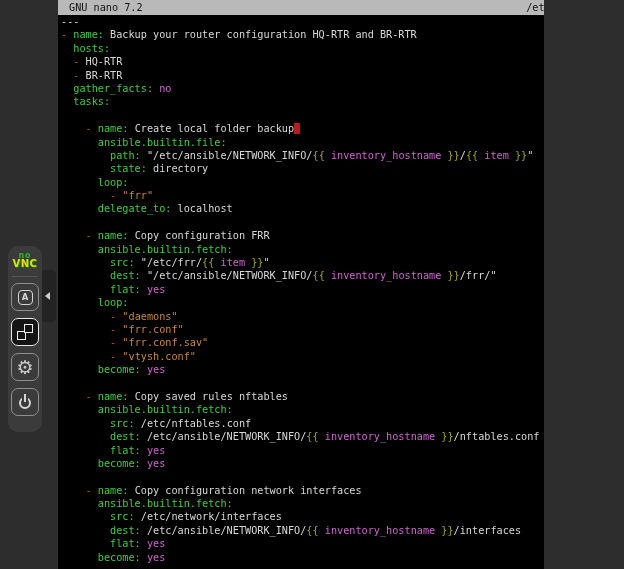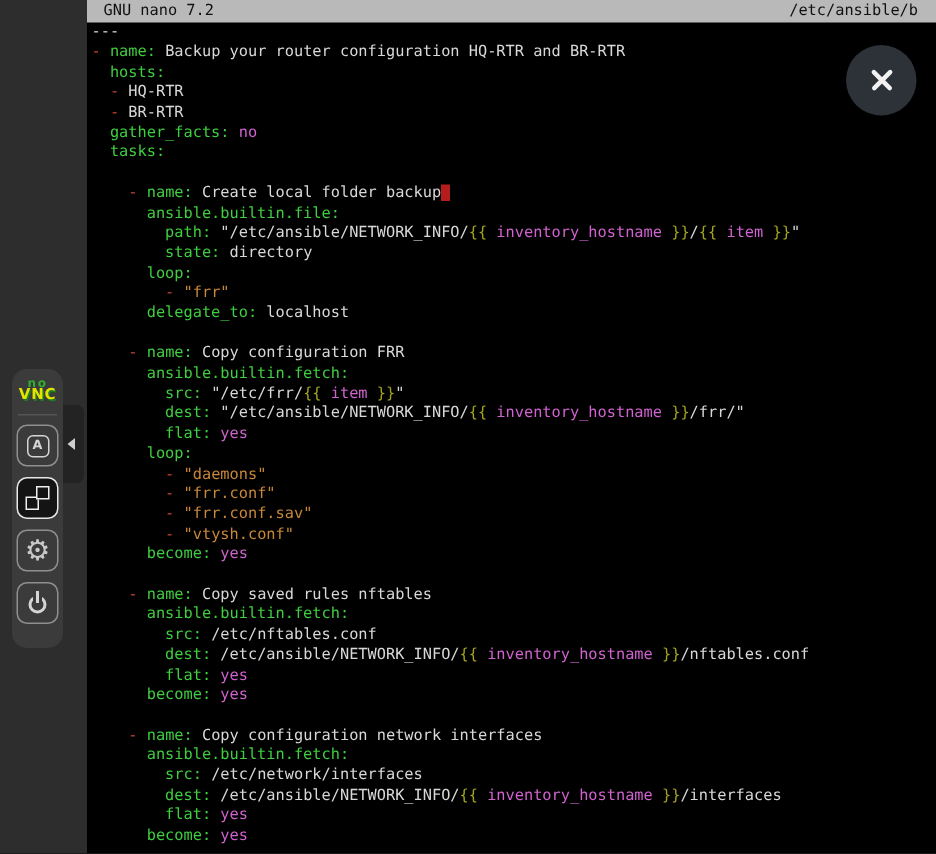--- a/index.html
+++ b/index.html
@@ -1,19 +1,19 @@
 <!DOCTYPE html>
 <html><head>
 <meta charset="utf-8">
 <style>
   * { margin: 0; padding: 0; box-sizing: border-box; }
   html, body { width: 624px; height: 569px; overflow: hidden; }
   body { background: #2d2d2d; font-family: "DejaVu Sans", sans-serif; }
 
-  .screen { position: relative; width: 624px; height: 569px; background: #2d2d2d; overflow: hidden; }
+  .screen { position: relative; width: 544px; height: 569px; background: #2d2d2d; overflow: hidden; }
 
   
   .terminal {
     position: absolute; left: 58px; top: 0; width: 566px; height: 569px;
     background: #000;
     font-family: "DejaVu Sans Mono", monospace;
   }
   .titlebar {
     position: relative; width: 100%; height: 15px; background: #b9b9b9;
     color: #111; font-size: 10.2px; line-height: 15px; white-space: nowrap; overflow: hidden;

